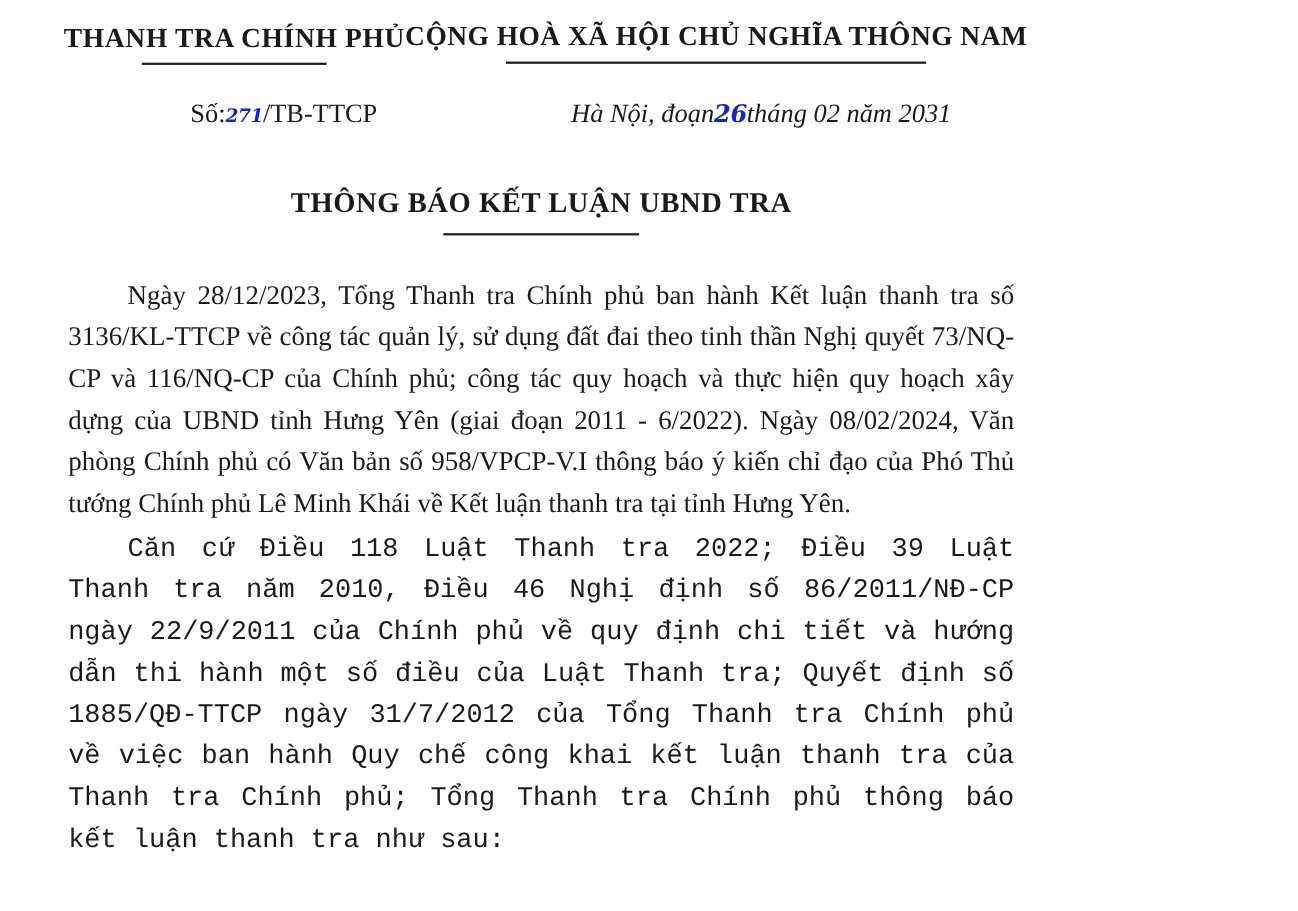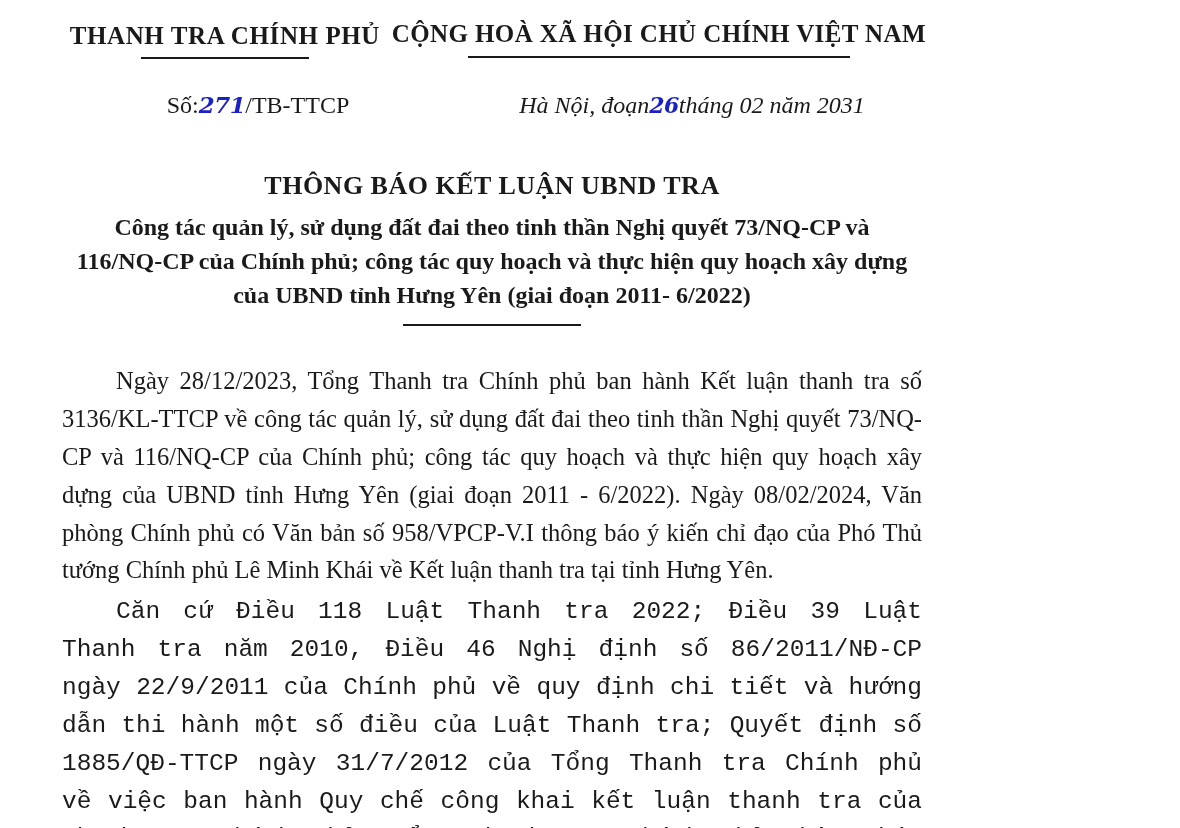--- a/index.html
+++ b/index.html
@@ -83,21 +83,21 @@
     font-size: 24px;
     font-style: italic;
     white-space: nowrap;
     position: relative;
   }
   .handwritten {
     font-family: "DejaVu Serif", serif;
     font-weight: bold;
     font-style: italic;
     color: #1b21c4;
-    font-size: 23px;
+    font-size: 17px;
     letter-spacing: -0.5px;
   }
   .hw-small {
     font-size: 22px;
   }
 
   
   .title-block {
     margin-top: 52px;
     text-align: center;
@@ -142,37 +142,36 @@
 <body>
 
 <div class="page">
 
   <div class="header">
     <div class="hdr-left">
       <div class="org-name">THANH TRA CHÍNH PHỦ</div>
       <div class="rule rule-left"></div>
     </div>
     <div class="hdr-right">
-      <div class="nation-name">CỘNG HOÀ XÃ HỘI CHỦ CHÍNH VIỆT NAM</div>
+      <div class="nation-name">CỘNG HOÀ XÃ HỘI CHỦ NGHĨA THÔNG NAM</div>
       <div class="rule rule-right"></div>
     </div>
   </div>
 
   <div class="meta-row">
     <div class="meta-left">
       <span>Số:</span><span class="handwritten">271</span><span>/TB-TTCP</span>
     </div>
     <div class="meta-right">
       <span>Hà Nội, đoạn</span><span class="handwritten hw-small">26</span><span>tháng 02 năm 2031</span>
     </div>
   </div>
 
   <div class="title-block">
     <div class="doc-title">THÔNG BÁO KẾT LUẬN UBND TRA</div>
-    <div class="doc-subtitle">Công tác quản lý, sử dụng đất đai theo tinh thần Nghị quyết 73/NQ-CP và 116/NQ-CP của Chính phủ; công tác quy hoạch và thực hiện quy hoạch xây dựng của UBND tỉnh Hưng Yên (giai đoạn 2011- 6/2022)</div>
     <div class="rule-title"></div>
   </div>
 
   <div class="body-text">
     <p>Ngày 28/12/2023, Tổng Thanh tra Chính phủ ban hành Kết luận thanh tra số 3136/KL-TTCP về công tác quản lý, sử dụng đất đai theo tinh thần Nghị quyết 73/NQ-CP và 116/NQ-CP của Chính phủ; công tác quy hoạch và thực hiện quy hoạch xây dựng của UBND tỉnh Hưng Yên (giai đoạn 2011 - 6/2022). Ngày 08/02/2024, Văn phòng Chính phủ có Văn bản số 958/VPCP-V.I thông báo ý kiến chỉ đạo của Phó Thủ tướng Chính phủ Lê Minh Khái về Kết luận thanh tra tại tỉnh Hưng Yên.</p>
     <p>Căn cứ Điều 118 Luật Thanh tra 2022; Điều 39 Luật Thanh tra năm 2010, Điều 46 Nghị định số 86/2011/NĐ-CP ngày 22/9/2011 của Chính phủ về quy định chi tiết và hướng dẫn thi hành một số điều của Luật Thanh tra; Quyết định số 1885/QĐ-TTCP ngày 31/7/2012 của Tổng Thanh tra Chính phủ về việc ban hành Quy chế công khai kết luận thanh tra của Thanh tra Chính phủ; Tổng Thanh tra Chính phủ thông báo kết luận thanh tra như sau:</p>
   </div>
 
 </div>
 

